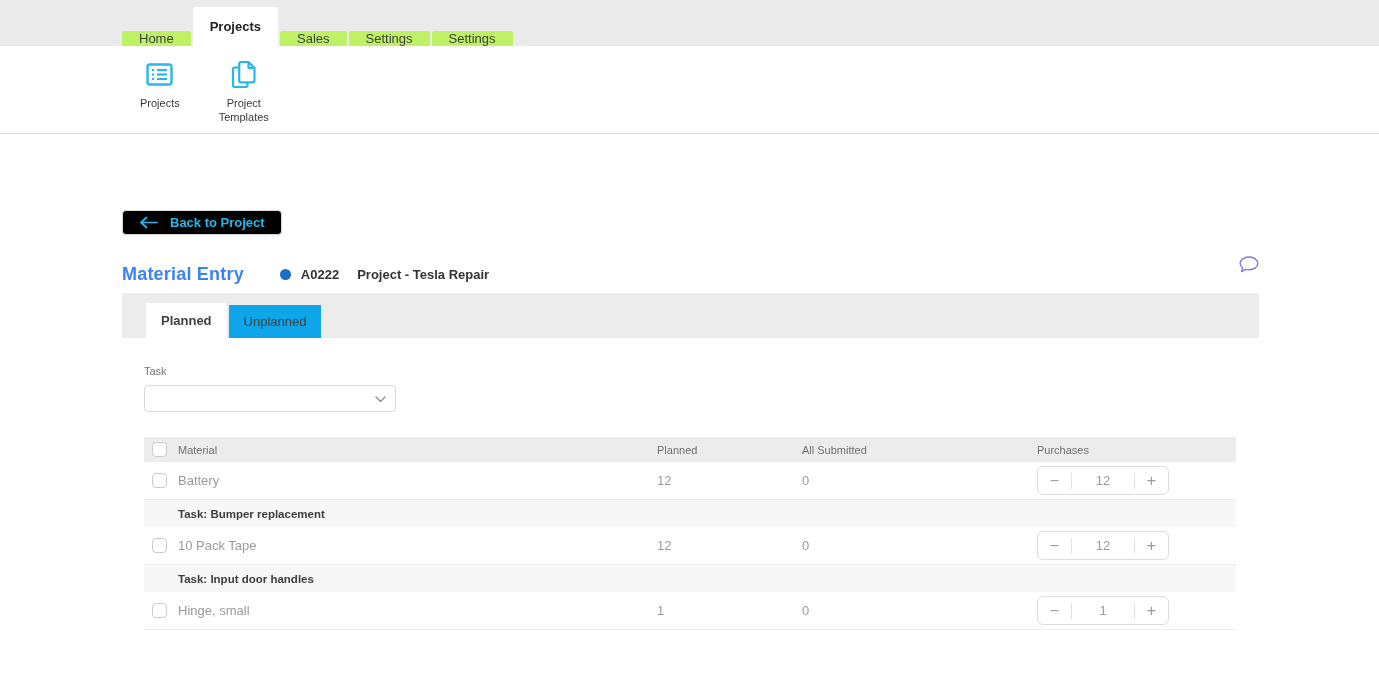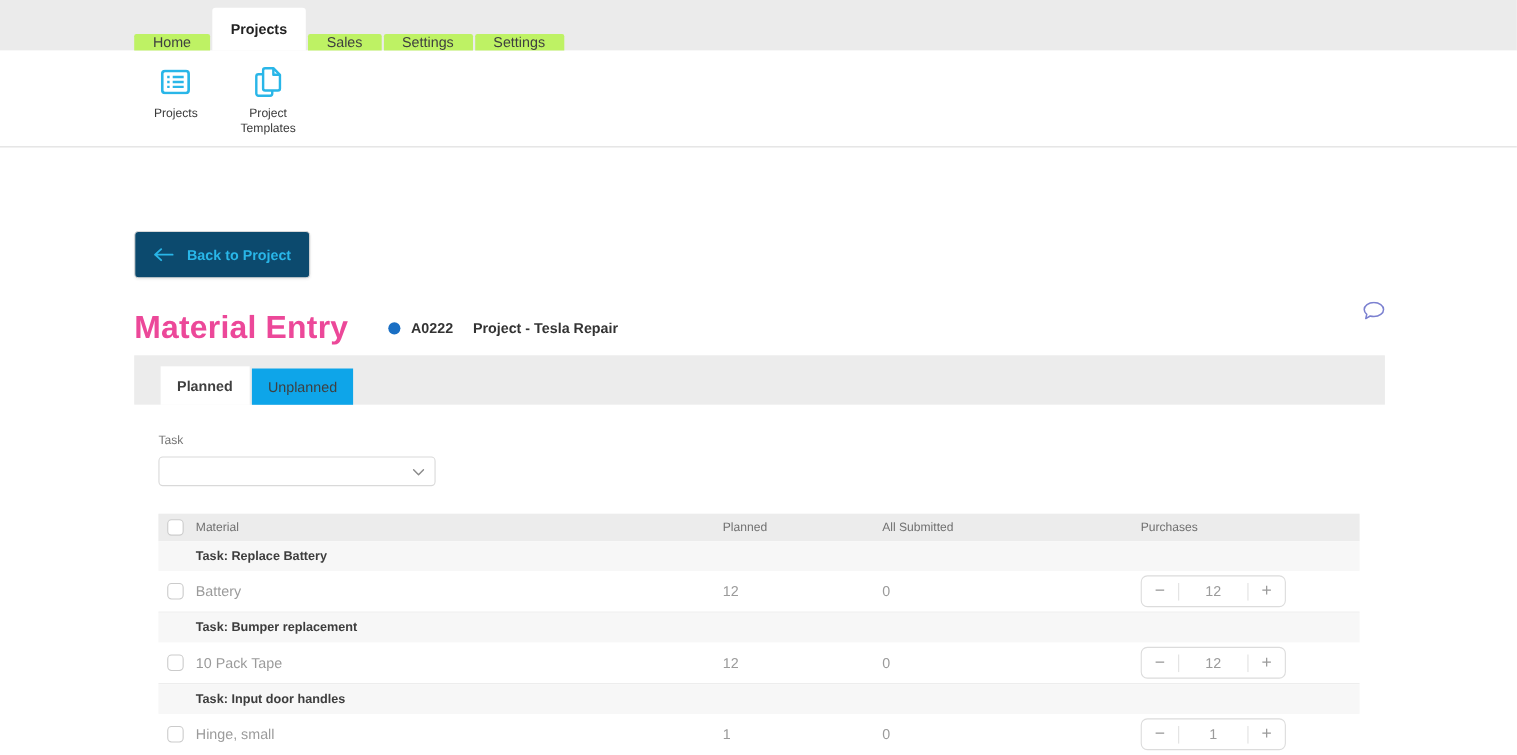--- a/index.html
+++ b/index.html
@@ -14,26 +14,26 @@
              font-size: 13px; color: #3f3f3f; margin-right: 2px; border-radius: 2px 2px 0 0; cursor: pointer; }
   .nav-tab.active { background: #fff; font-weight: bold; color: #222; height: 39px; border-radius: 3px 3px 0 0; }
   
   .iconbar { height: 88px; border-bottom: 1px solid #dcdcdc; background: #fff;
              display: flex; align-items: flex-start; padding: 13px 0 0 140px; gap: 32px; }
   .icon-item { display: flex; flex-direction: column; align-items: center; max-width: 64px; cursor: pointer; }
   .icon-item .glyph { height: 31px; display: flex; align-items: center; }
   .icon-item .lbl { margin-top: 7px; font-size: 11px; color: #3a3a3a; text-align: center; line-height: 1.25; }
   
   .content { padding: 0 120px 0 122px; }
-  .back-btn { margin-top: 76px; display: inline-flex; align-items: center; gap: 12px; height: 43px;
-              padding: 0 16px; background: #0c4a6e; border: 1px solid #d8d8d8; border-radius: 4px;
+  .back-btn { margin-top: 76px; display: inline-flex; align-items: center; gap: 12px; height: 25px;
+              padding: 0 16px; background: #000000; border: 1px solid #d8d8d8; border-radius: 4px;
               box-shadow: 0 1px 2px rgba(0,0,0,.05); cursor: pointer;
               font-size: 13px; font-weight: bold; color: #29b6e8; font-family: inherit; }
   .title-row { margin-top: 29px; display: flex; align-items: center; }
-  .page-title { font-size: 29px; font-weight: bold; color: #ec4899; letter-spacing: .2px; }
+  .page-title { font-size: 18px; font-weight: bold; color: #3b82f6; letter-spacing: .2px; }
   .ref-dot { width: 11px; height: 11px; border-radius: 50%; background: #1a6fc4; margin-left: 36px; }
   .ref-code { margin-left: 10px; font-size: 13px; font-weight: bold; color: #333; }
   .ref-name { margin-left: 18px; font-size: 13px; font-weight: bold; color: #333; }
   .comment-btn { margin-left: auto; align-self: flex-start; margin-top: -8px; cursor: pointer; background: none; border: none; padding: 0; }
   
   .card { margin-top: 8px; }
   .card-tabs { height: 45px; background: #ececec; display: flex; align-items: flex-end; padding-left: 24px; }
   .card-tab { height: 33px; display: flex; align-items: center; padding: 0 15px; font-size: 13px;
               color: #3f3f3f; background: #0ea5e9; margin-right: 2px; cursor: pointer; }
   .card-tab.active { background: #fff; font-weight: bold; height: 35px; }
@@ -148,21 +148,20 @@
         <div class="t-header">
           <div class="c1">
               <span class="checkbox"></span>
             </div>
           <div class="c2">Material</div>
           <div class="c3">Planned</div>
           <div class="c4">All Submitted</div>
           <div class="c5">Purchases</div>
         </div>
         <div>
-            <div class="group-row">Task: Replace Battery</div>
             <div class="data-row">
               <div class="c1">
                 <span class="checkbox"></span>
               </div>
               <div class="c2">Battery</div>
               <div class="c3">12</div>
               <div class="c4">0</div>
               <div class="c5">
                 <div class="stepper">
                   <button class="step-btn">−</button>

